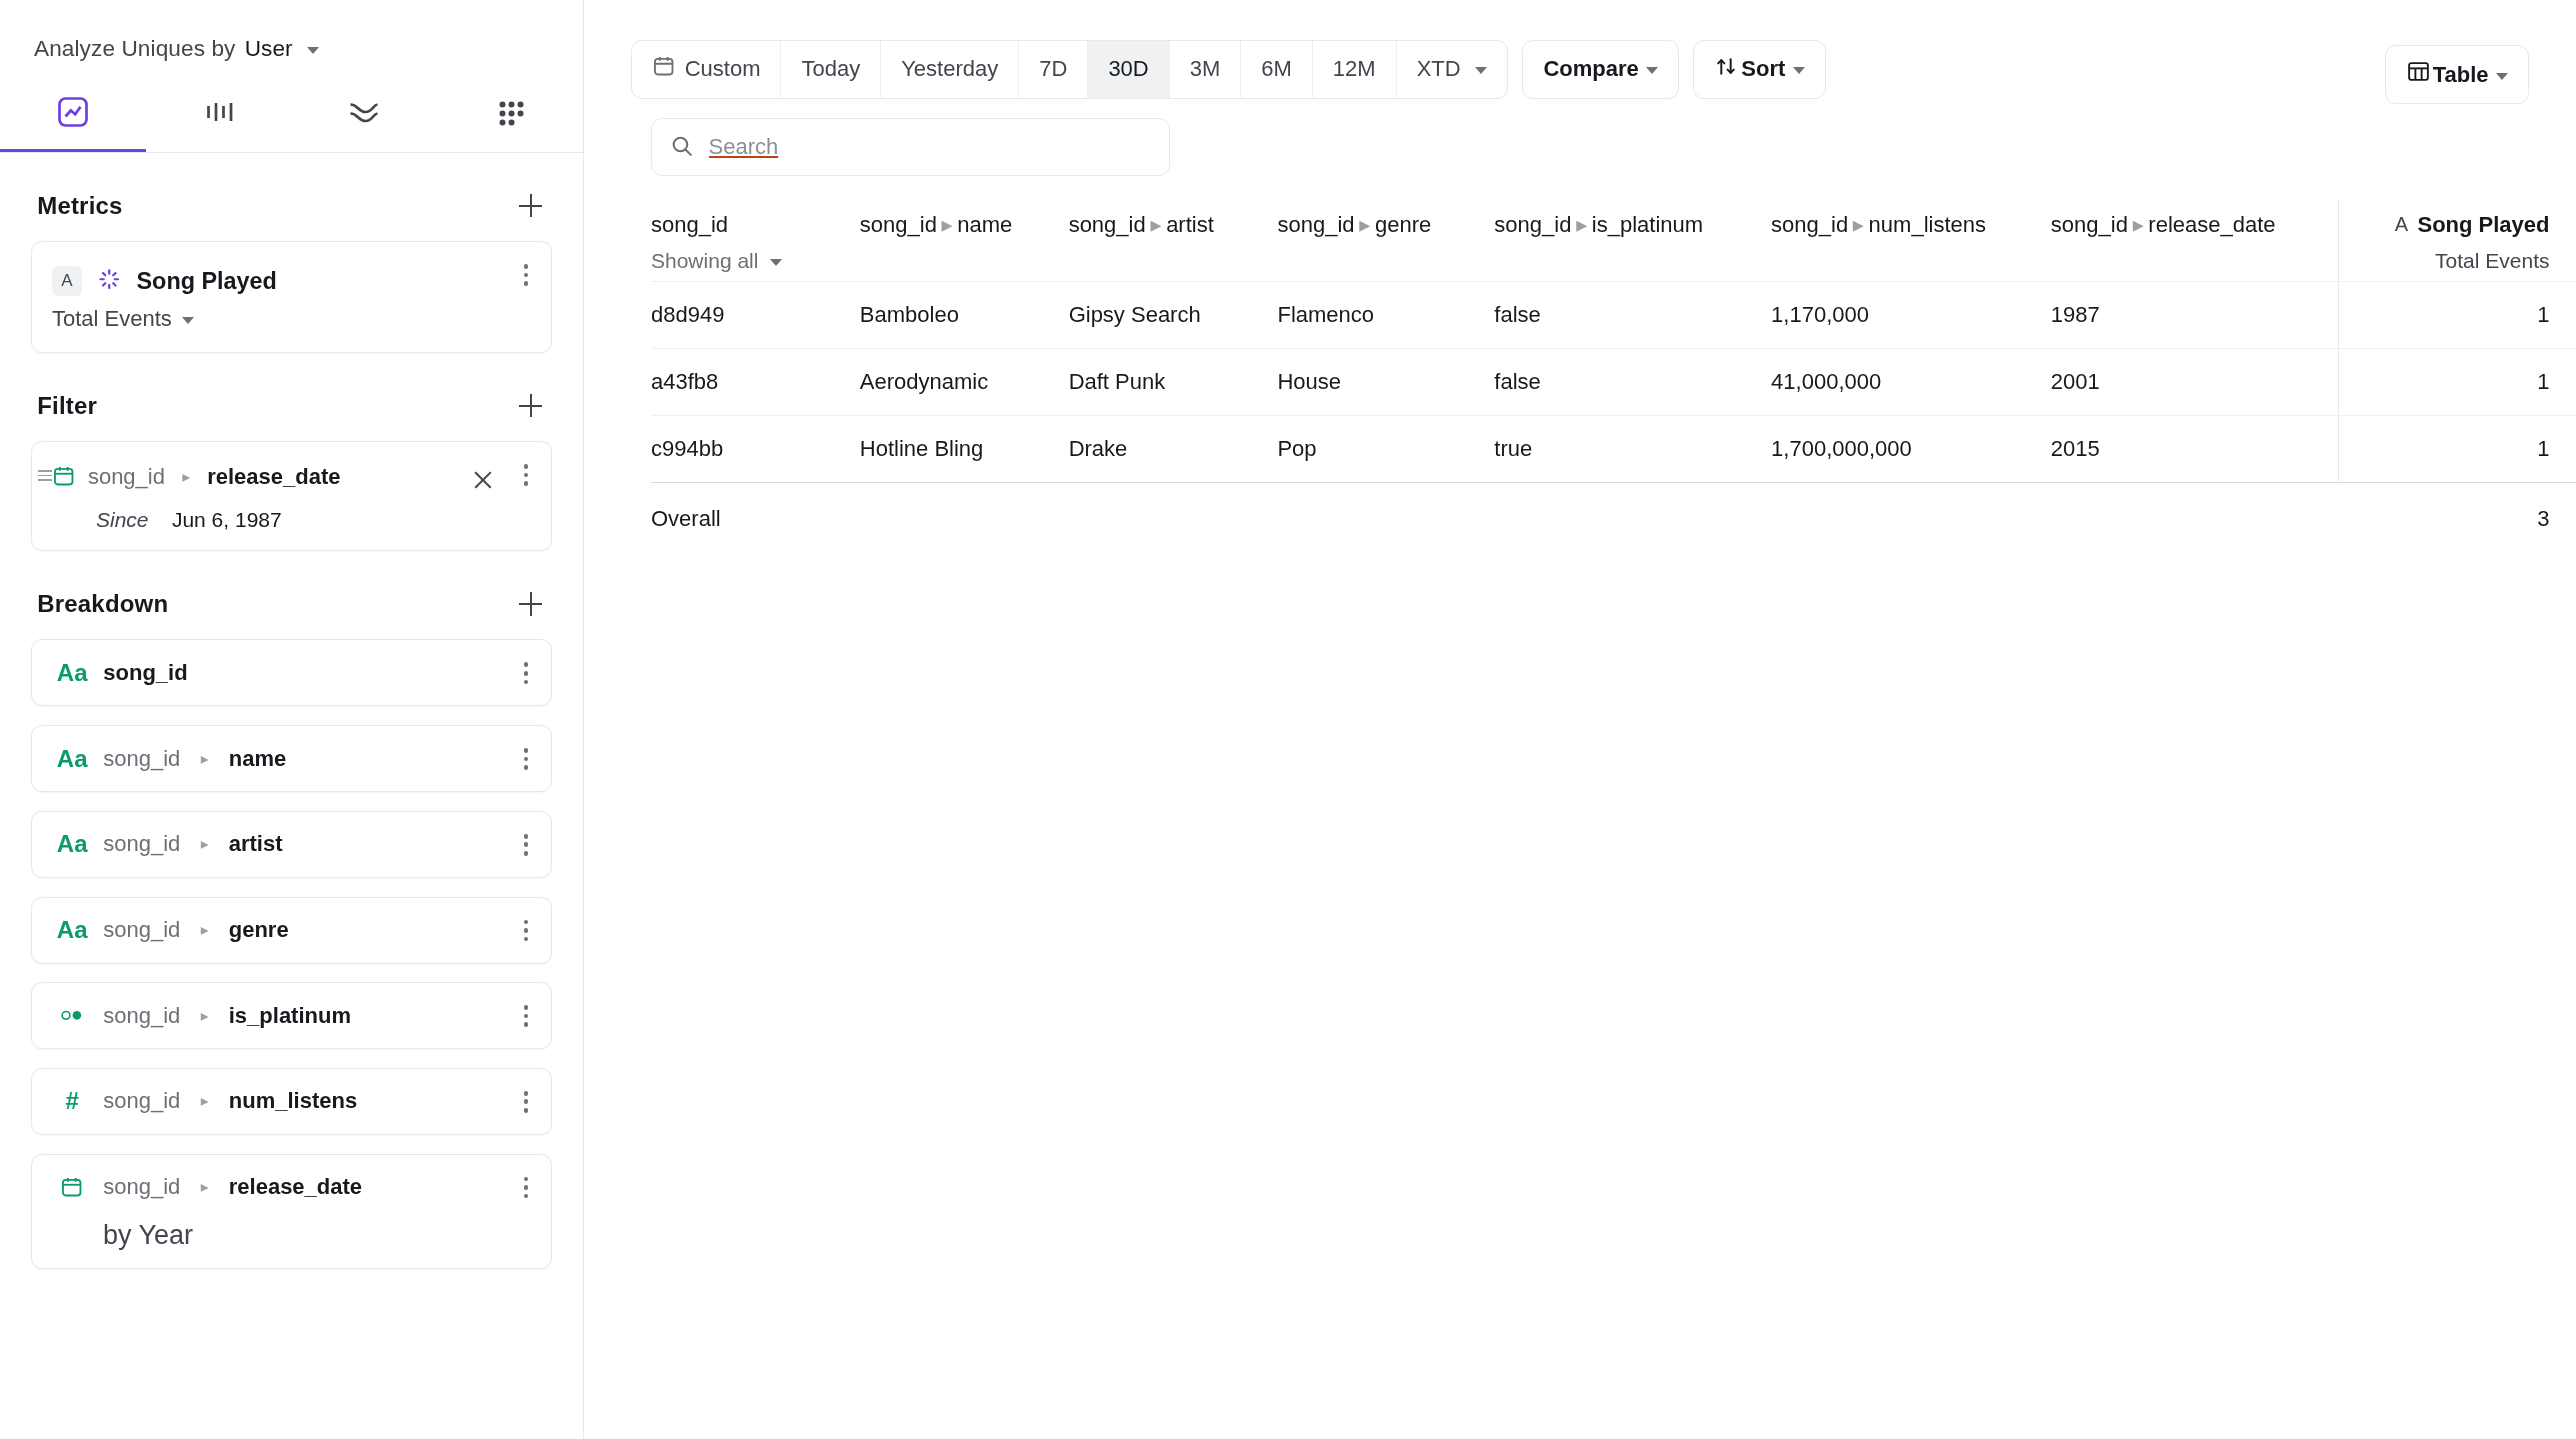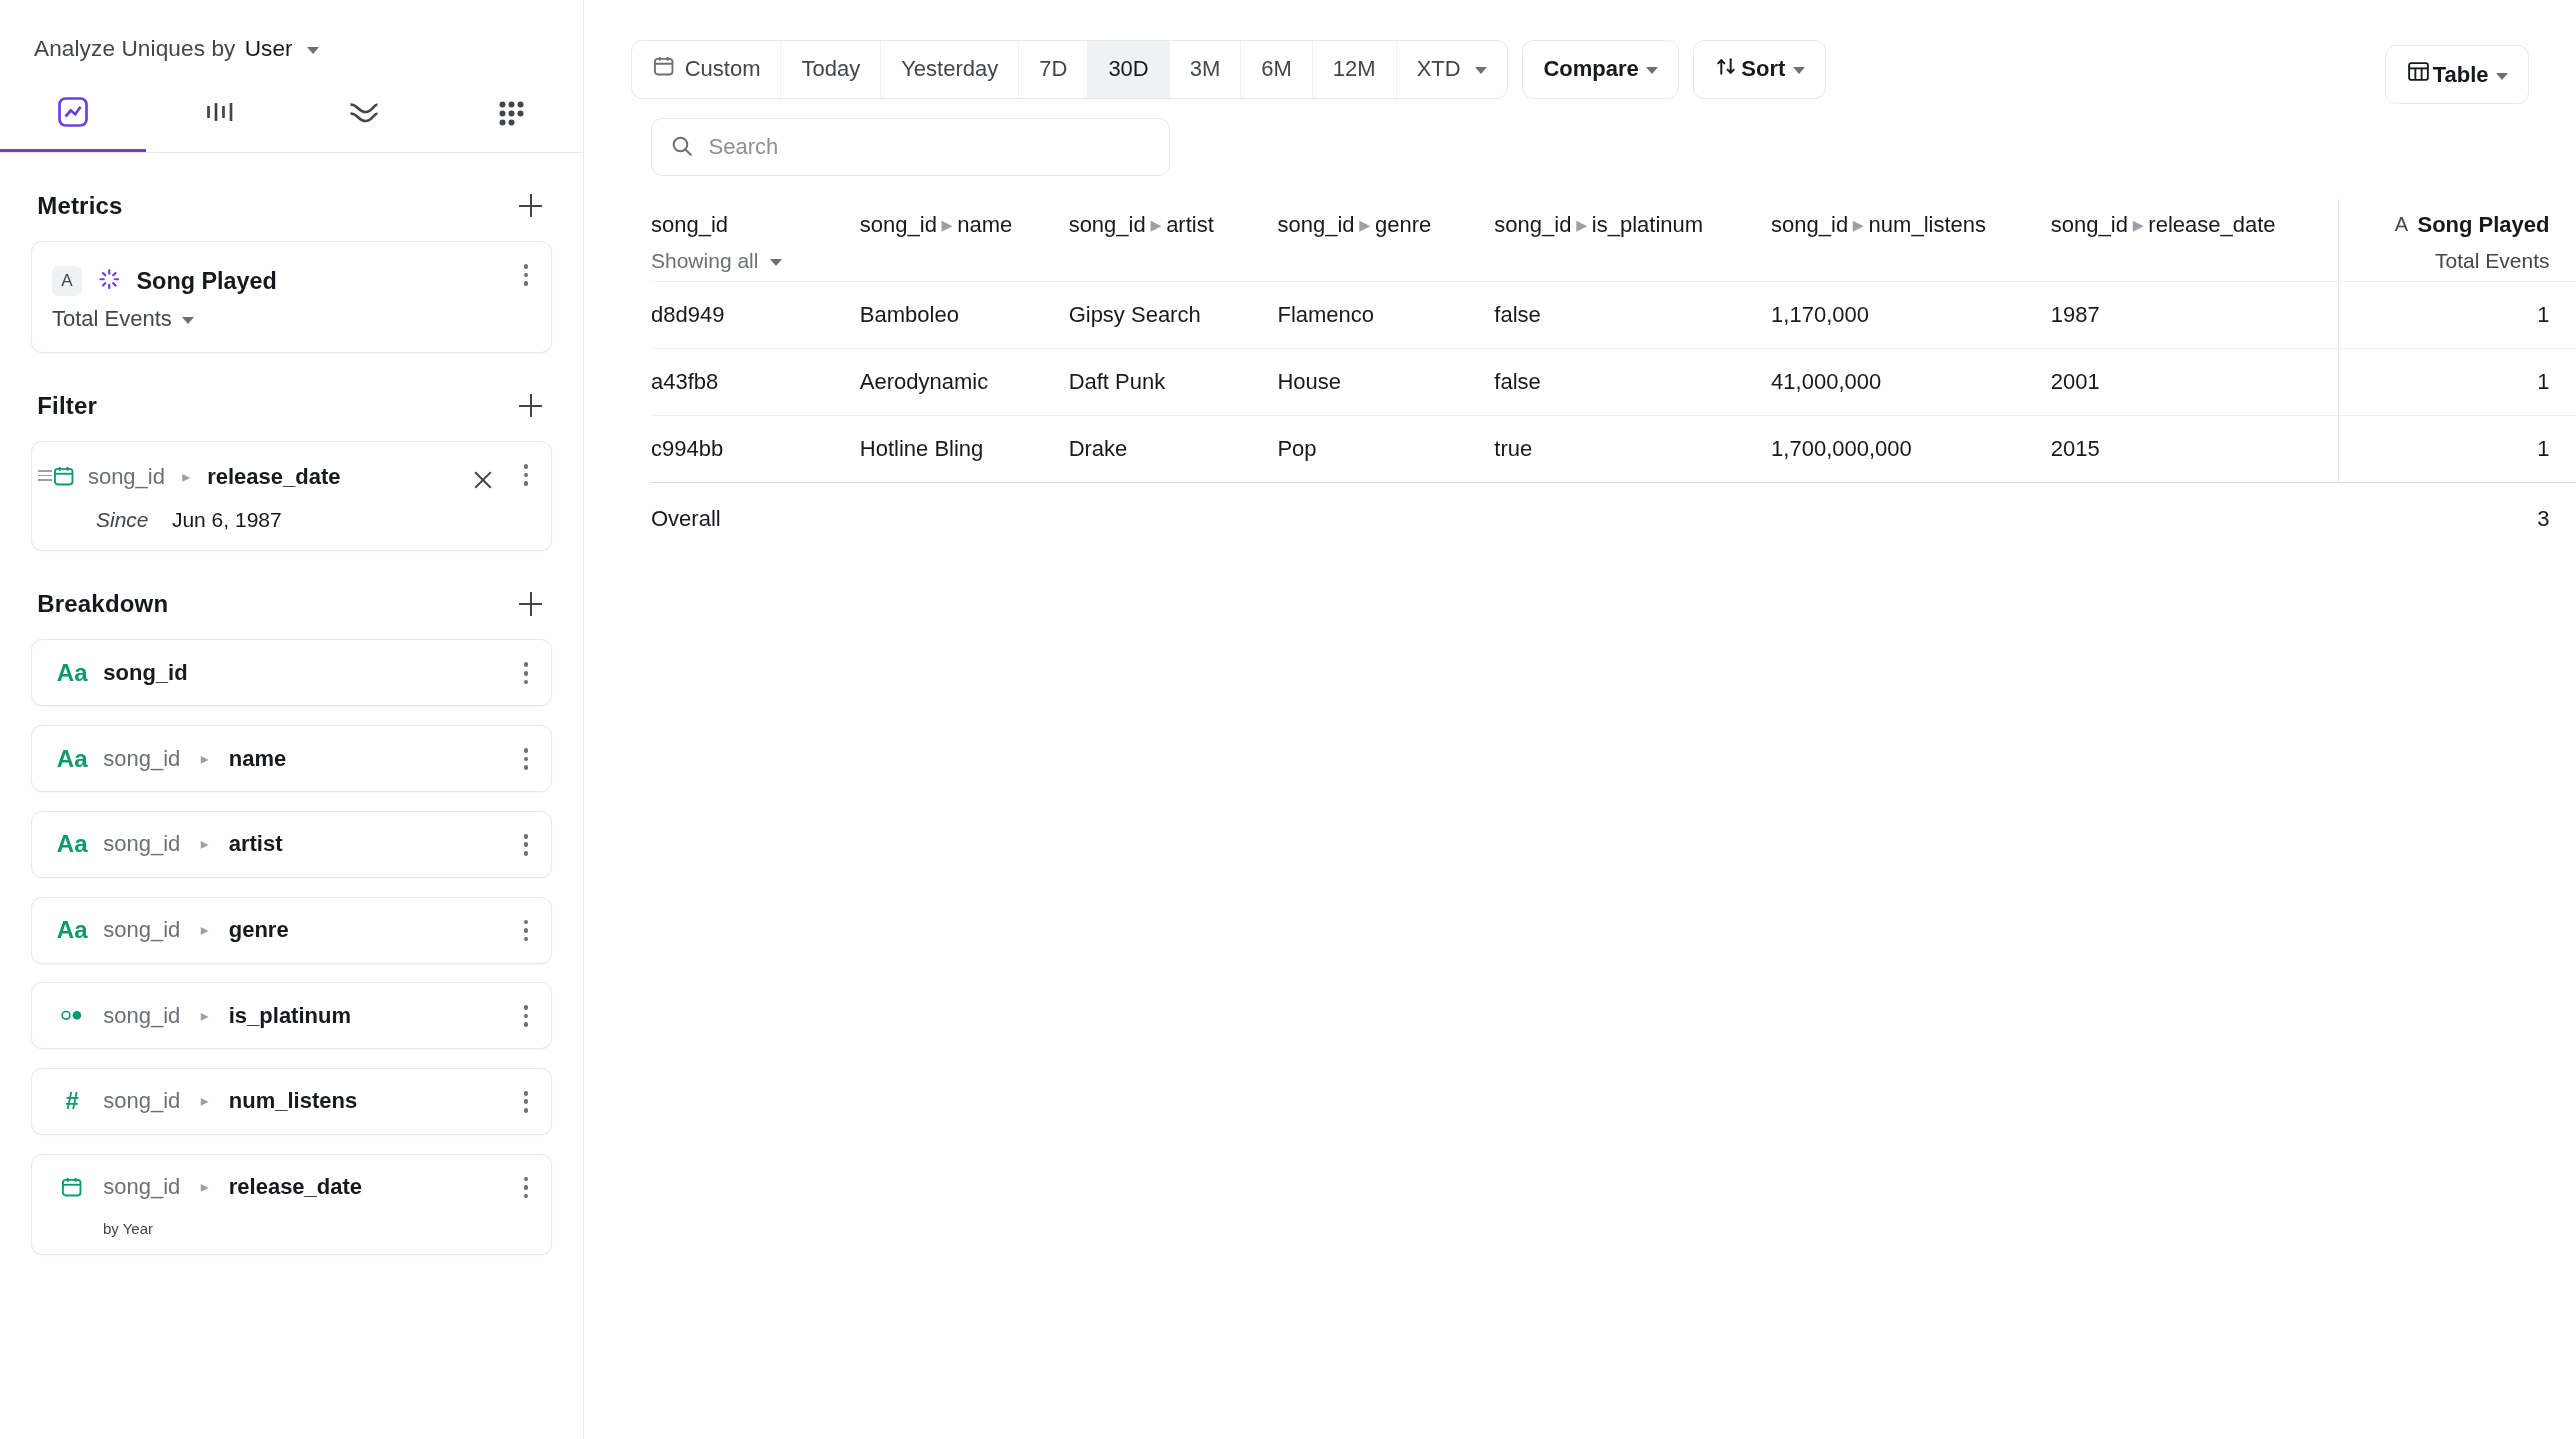--- a/index.html
+++ b/index.html
@@ -226,21 +226,21 @@
     flex: 0 0 31px;
     display: flex;
     align-items: center;
     justify-content: center;
     color: #0b9b6a;
     font-size: 24px;
     font-weight: 700;
   }
   .bd-sub {
     padding: 0 0 17px 51px;
-    font-size: 15px;
+    font-size: 27px;
     color: #41464d;
   }
 
   
   .main {
     flex: 1 1 auto;
     height: 1439px;
     position: relative;
     background: #fff;
   }
@@ -308,24 +308,25 @@
     display: flex;
     align-items: center;
     gap: 12.5px;
     padding: 0 17px;
     background: #fff;
   }
   .search-input {
     border: none;
     outline: none;
     font-size: 22px;
-    color: #4d7c0f;
+    color: #c2410c;
     width: 100%;
     background: transparent;
     font-family: "Liberation Sans", sans-serif;
+    text-decoration: underline;
   }
   .search-input::placeholder { color: #8b9096; }
 
   table.data {
     margin-top: 23.4px;
     width: calc(100% - 67px);
     margin-left: 67px;
     border-collapse: collapse;
     table-layout: fixed;
   }

